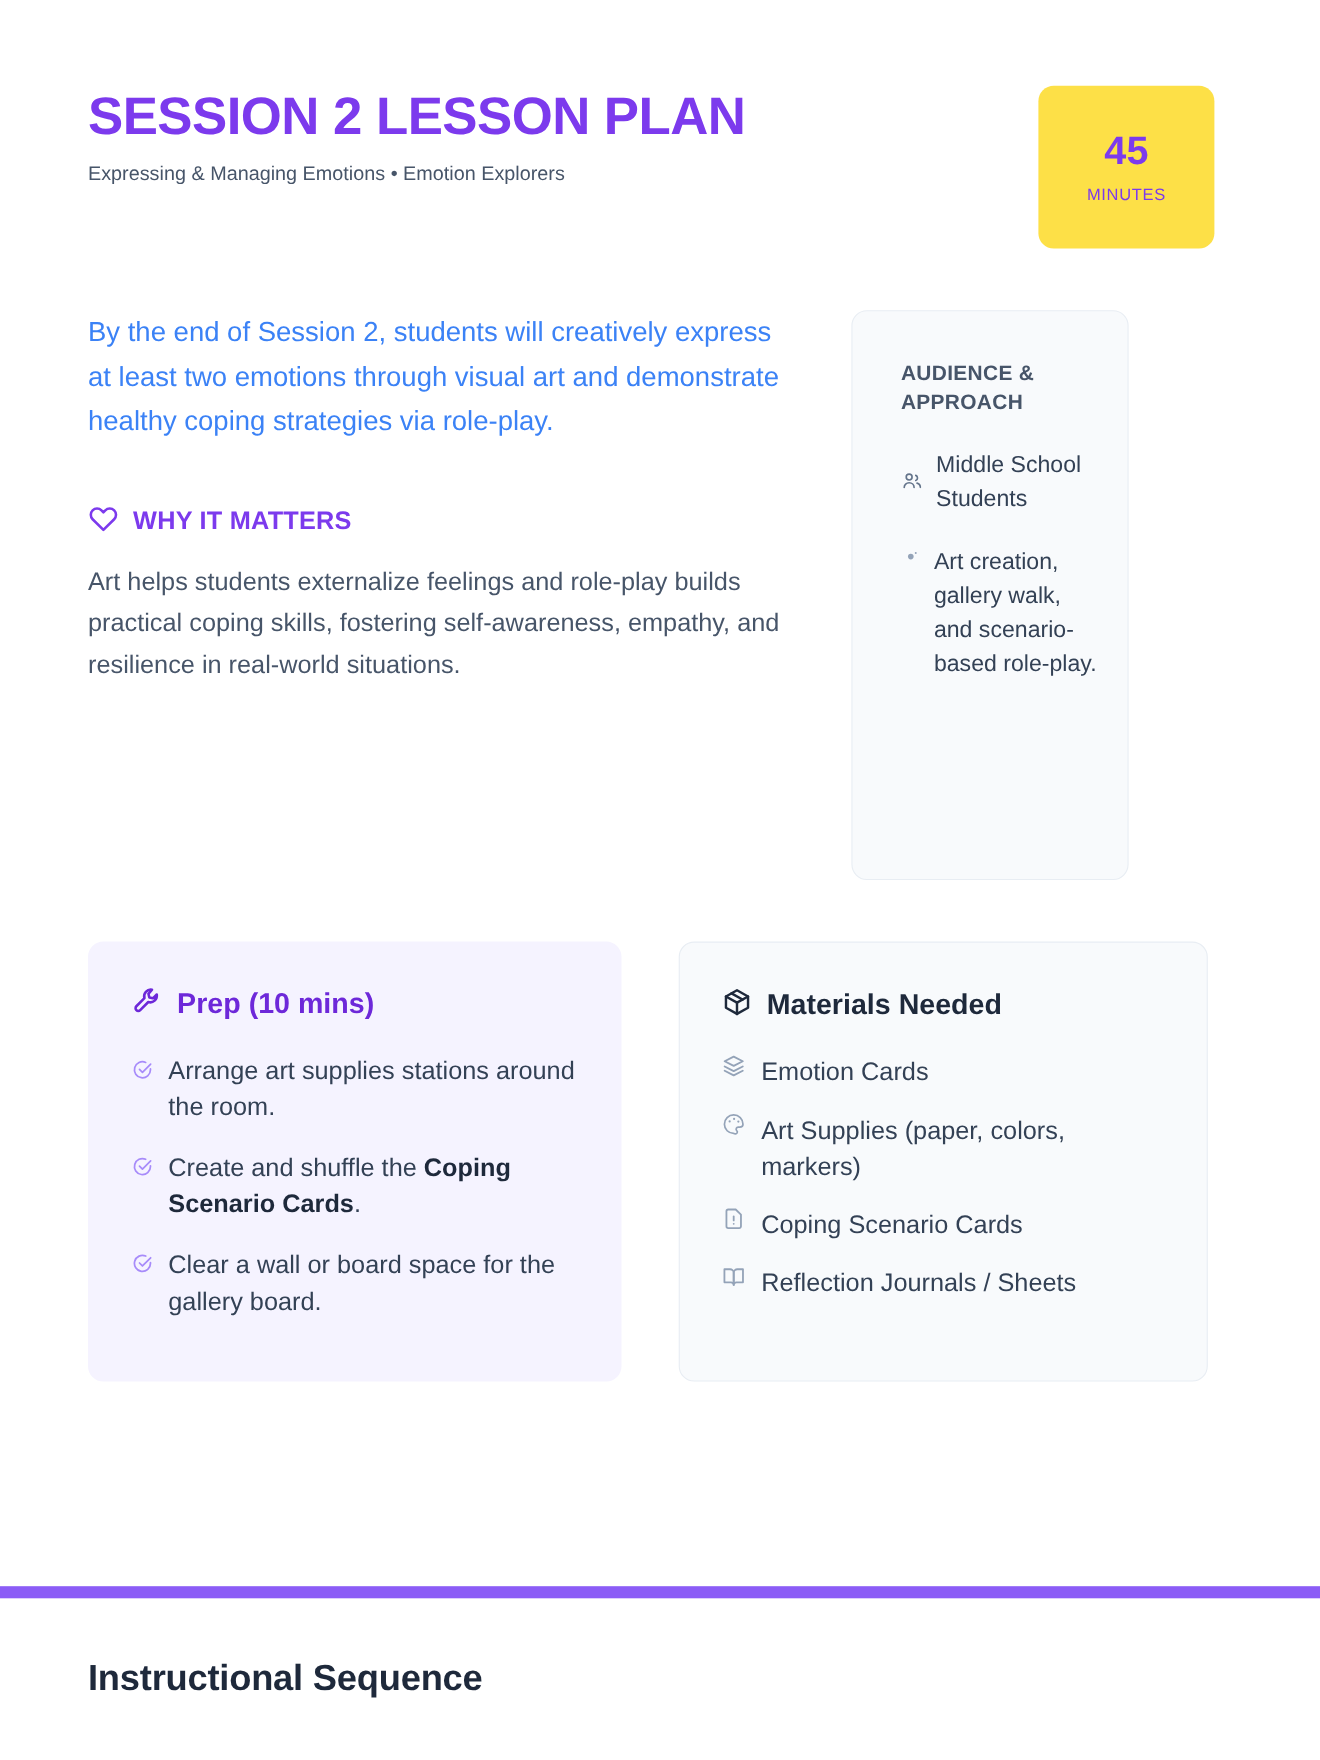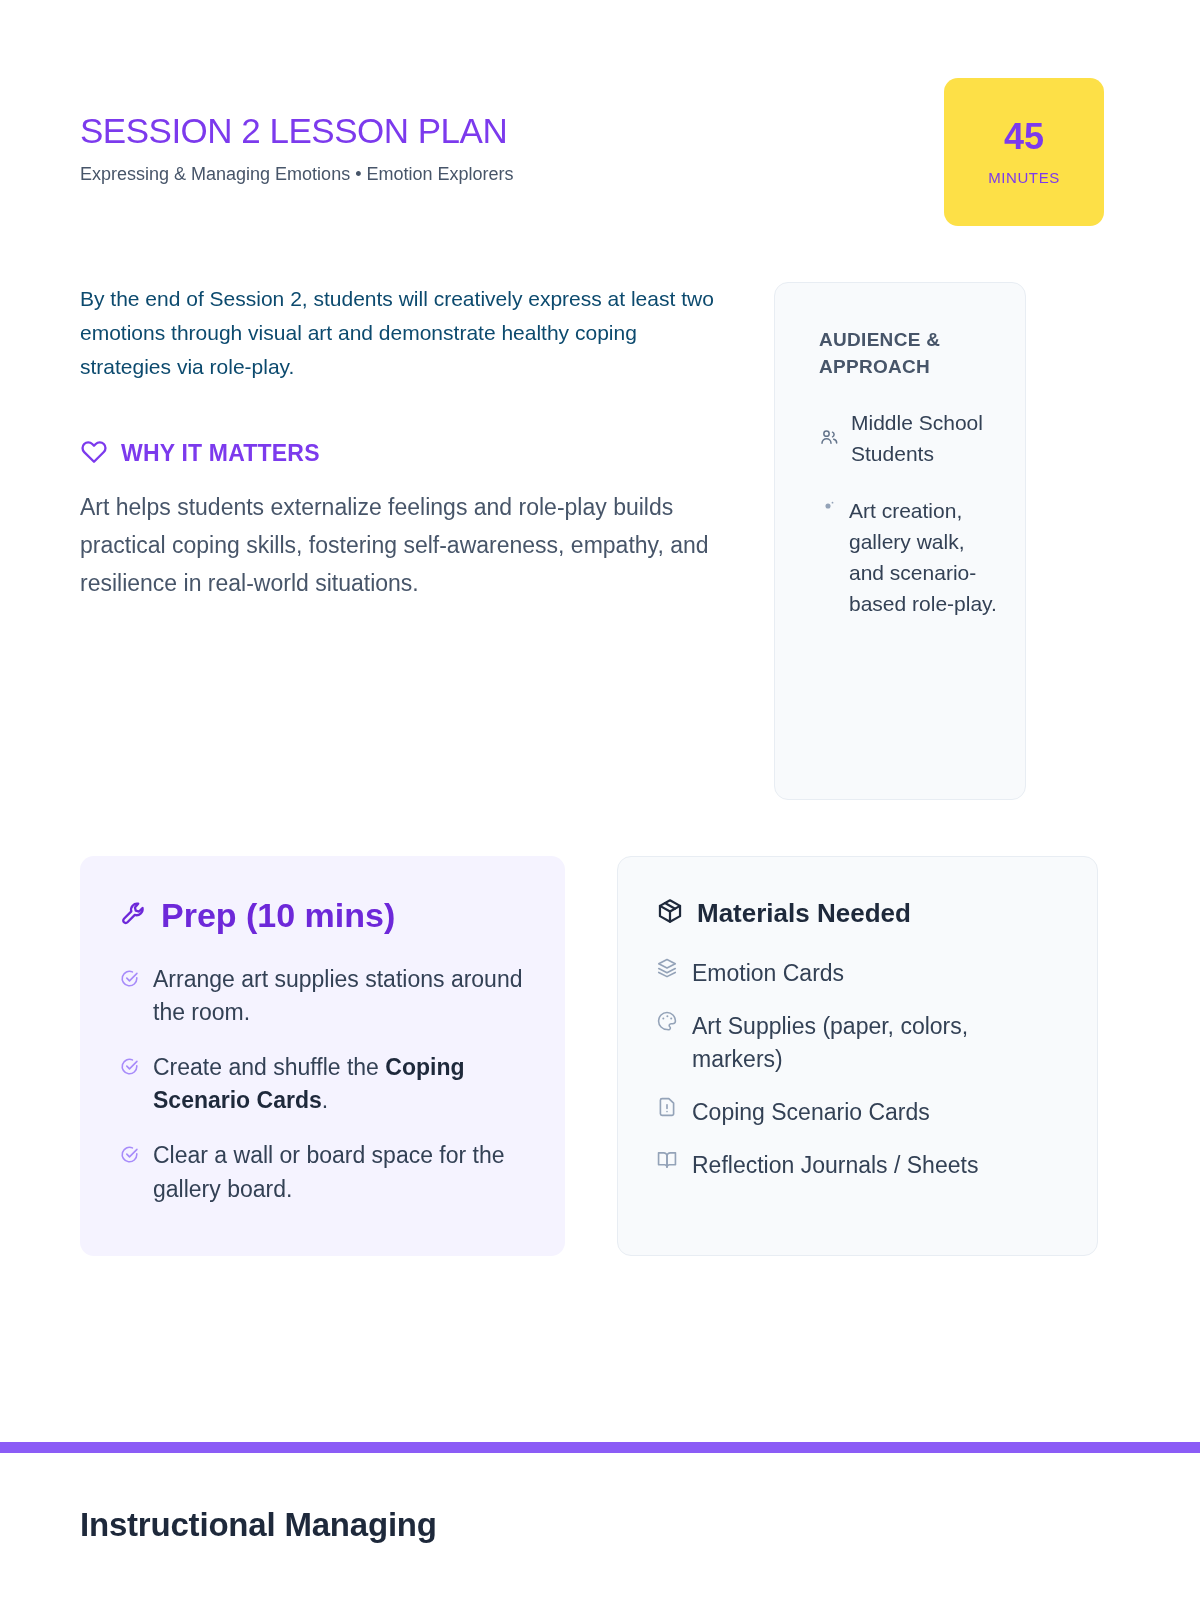--- a/index.html
+++ b/index.html
@@ -24,26 +24,25 @@
   .header {
     display: flex;
     align-items: flex-start;
     justify-content: space-between;
     padding: 78px 96px 0 80px;
   }
 
   .header-text { padding-top: 4px; }
 
   .doc-title {
-    font-size: 35px;
-    font-weight: 400;
+    font-size: 48px;
+    font-weight: 700;
     letter-spacing: -0.5px;
     color: #7C3AED;
     line-height: 1.06;
-    margin-top: 30px;
   }
 
   .doc-subtitle {
     margin-top: 14px;
     font-size: 18px;
     font-weight: 400;
     color: #475569;
     line-height: 1.25;
   }
 
@@ -94,23 +93,23 @@
   .section-heading .ic { flex: 0 0 auto; display: block; }
 
   .section-heading-label {
     font-size: 23px;
     font-weight: 700;
     letter-spacing: 0.2px;
     color: #7C3AED;
   }
 
   .body-text {
-    font-size: 21px;
+    font-size: 25px;
     line-height: 1.62;
-    color: #0c4a6e;
+    color: #3b82f6;
   }
 
   .body-text.muted { color: #475569; font-size: 23px; line-height: 1.66; }
 
   .block-gap { height: 54px; }
 
   
   .side-card {
     width: 252px;
     flex: 0 0 auto;
@@ -176,21 +175,21 @@
   .card-title {
     display: flex;
     align-items: center;
     gap: 13px;
     margin-bottom: 28px;
   }
 
   .card-title .ic { flex: 0 0 auto; }
 
   .card-title-label-prep {
-    font-size: 34px;
+    font-size: 26px;
     font-weight: 700;
     color: #6D28D9;
   }
 
   .card-title-label-materials {
     font-size: 26px;
     font-weight: 700;
     color: #1E293B;
   }
 
@@ -399,15 +398,15 @@
             </svg>
           </span>
           <span class="clist-text">Reflection Journals / Sheets</span>
         </li>
       </ul>
     </div>
 
   </div>
 
   <div class="divider-band"></div>
-  <div class="footer-heading">Instructional Managing</div>
+  <div class="footer-heading">Instructional Sequence</div>
 
 </div>
 
 </body></html>

